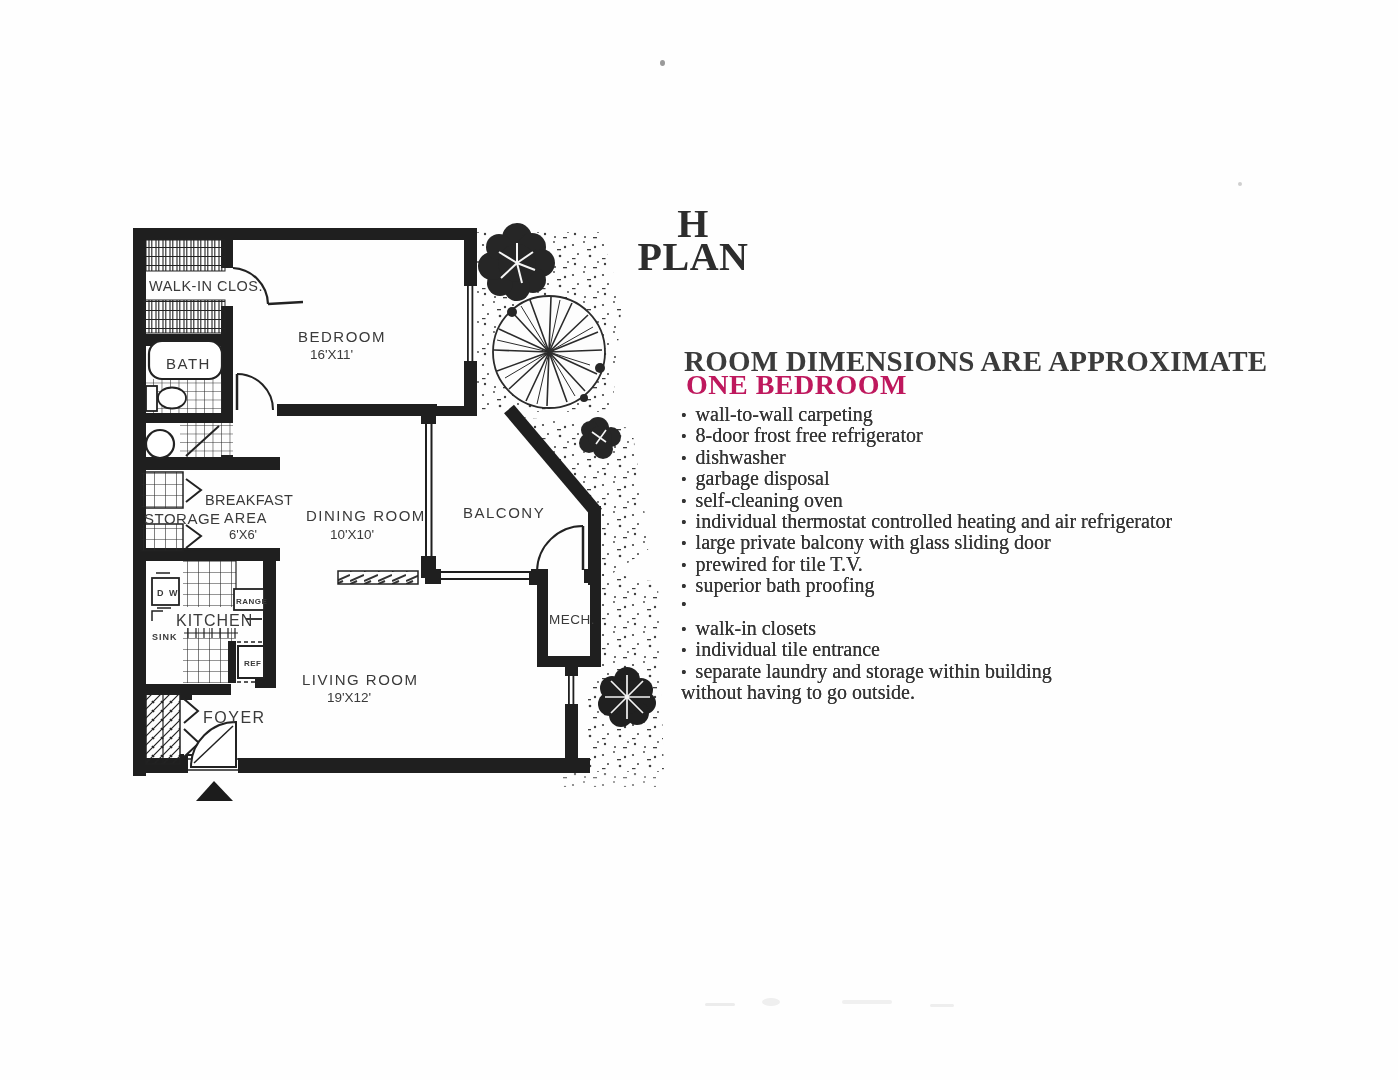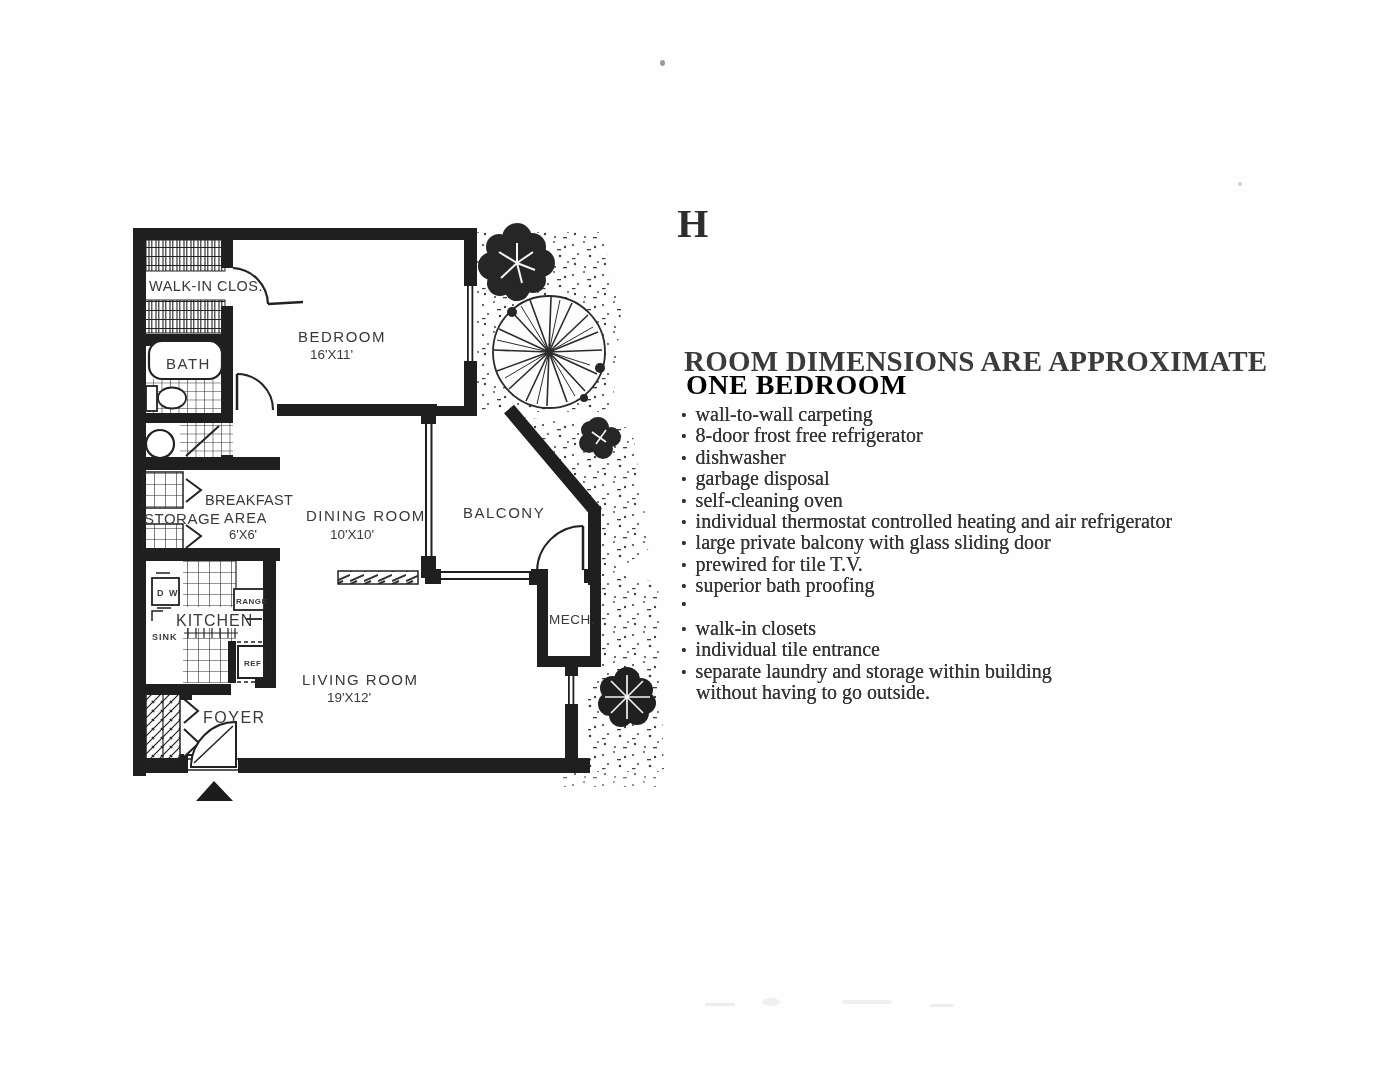--- a/index.html
+++ b/index.html
@@ -4,26 +4,26 @@
 <style>
   html,body{margin:0;padding:0;background:#fff;}
   .page{position:relative;width:1398px;height:1080px;background:#fefefe;overflow:hidden;
         font-family:"Liberation Serif",serif;color:#333;}
   .plan-svg{position:absolute;left:0;top:0;}
   .title-block{position:absolute;left:553px;top:207px;width:280px;text-align:center;
                font-weight:bold;font-size:40px;line-height:33px;color:#2d2d2d;letter-spacing:.5px;}
   .h1{position:absolute;left:684px;top:345px;font-size:29px;font-weight:bold;
       color:#3b3b3b;letter-spacing:.2px;}
   .h2{position:absolute;left:686px;top:369px;font-size:28px;font-weight:bold;
-      color:#000000;letter-spacing:.5px;}
+      color:#be185d;letter-spacing:.5px;}
   .features{position:absolute;left:681px;top:403px;font-size:20px;color:#343434;
             text-shadow:0 0 .5px #343434;}
   .f-row{display:flex;gap:9px;height:21.4px;align-items:baseline;}
   .blt{font-size:16px;}
-  .cont{margin-left:15px;height:21.4px;}
+  .cont{height:21.4px;}
   .lbl{font-family:"Liberation Sans",sans-serif;fill:#3a3a3a;}
   .lbl-sm{font-family:"Liberation Sans",sans-serif;fill:#3a3a3a;font-weight:bold;}
   .speck{position:absolute;border-radius:50%;}
 </style>
 </head>
 <body>
 
 <div class="page">
 
   <svg class="plan-svg" width="1398" height="1080" viewBox="0 0 1398 1080">
@@ -254,20 +254,21 @@
       <text class="lbl" x="330" y="539" font-size="13.5">10'X10'</text>
       <text class="lbl" x="463" y="518" font-size="15" letter-spacing="1.5">BALCONY</text>
       <text class="lbl" x="549" y="624" font-size="13.5" letter-spacing="0.5">MECH.</text>
       <text class="lbl" x="302" y="685" font-size="15" letter-spacing="1.5">LIVING ROOM</text>
       <text class="lbl" x="327" y="702" font-size="13.5">19'X12'</text>
     </g>
   </svg>
 
   <div class="title-block">
     <div>H</div>
+    <div>PLAN</div>
   </div>
 
   <div class="h1">ROOM DIMENSIONS ARE APPROXIMATE</div>
   <div class="h2">ONE BEDROOM</div>
 
   <div class="features">
     <div class="f-row">
         <span class="blt">•</span>
         <span>wall-to-wall carpeting</span>
       </div>

